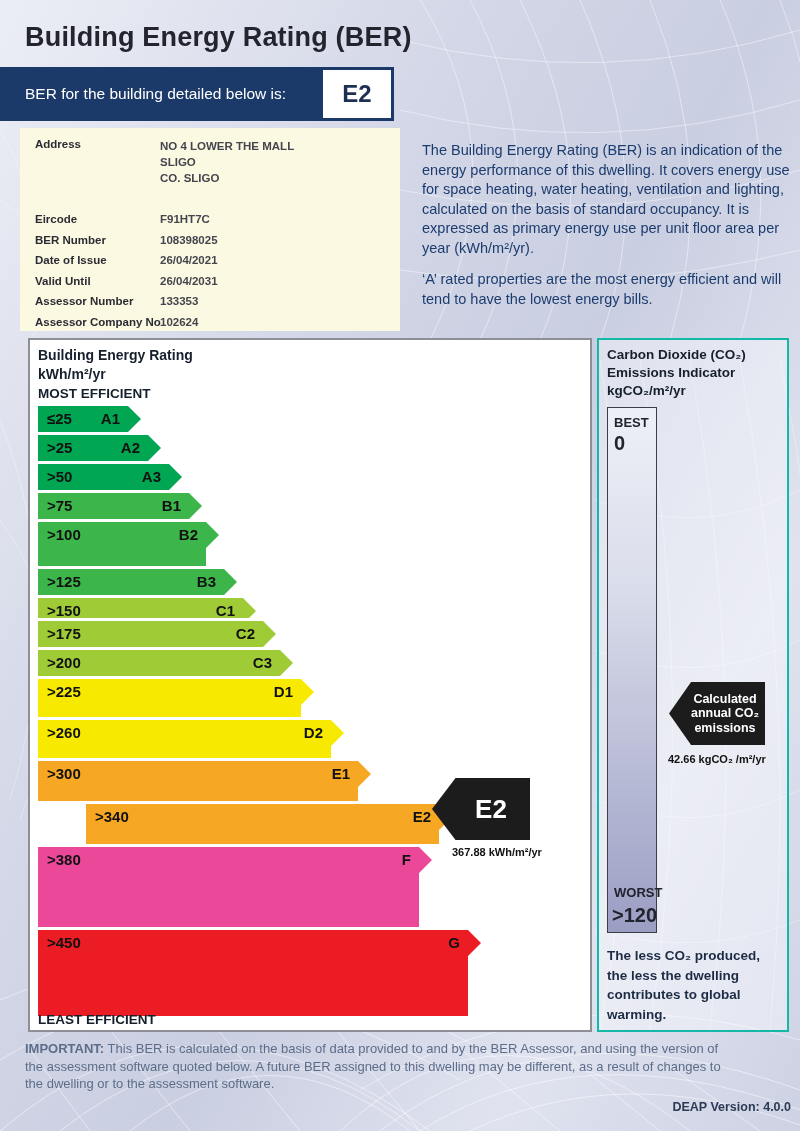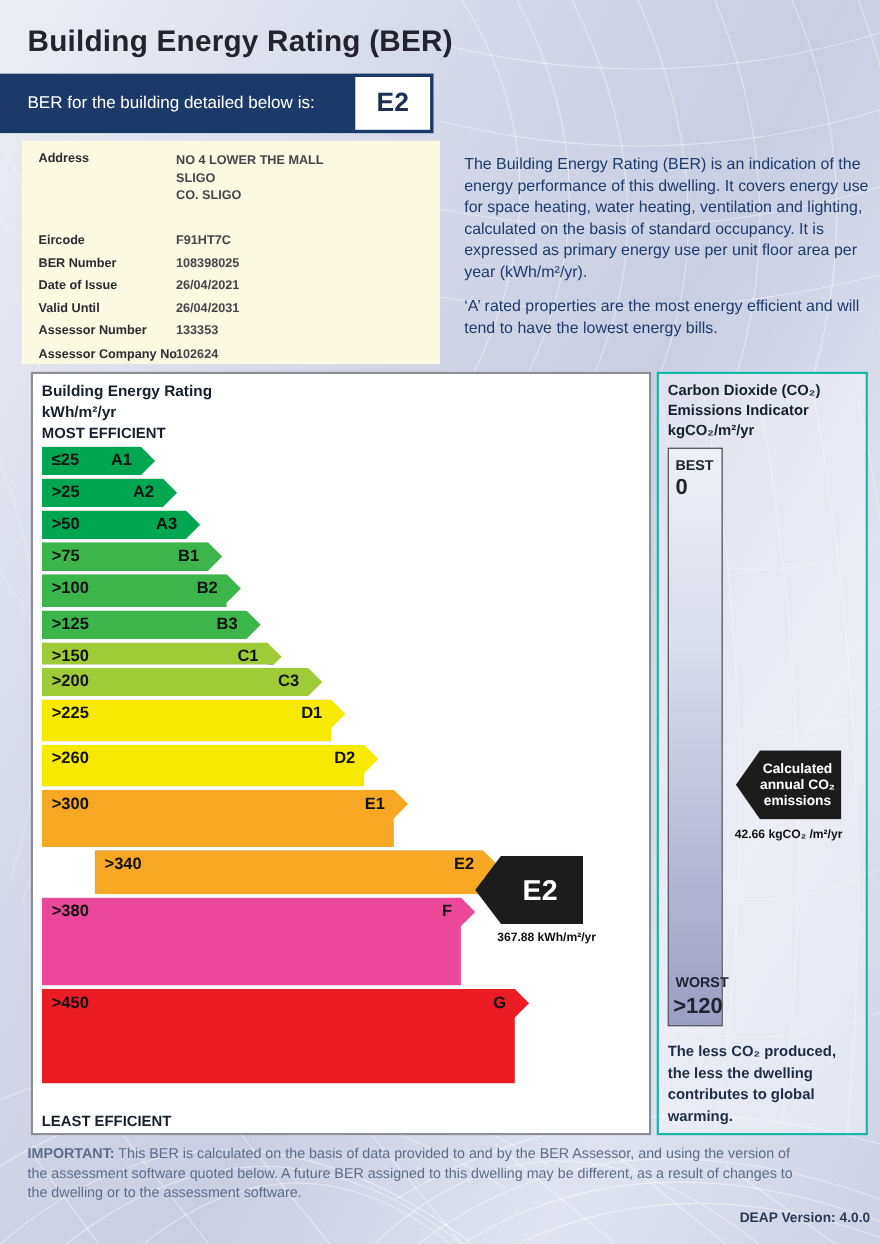--- a/index.html
+++ b/index.html
@@ -162,52 +162,56 @@
       <div class="band" style="background: rgb(0, 166, 81); width: 144px; height: 26px;">
         <span class="band-val">&gt;50</span>
         <span class="band-grade">A3</span>
       </div>
 
       <div class="band" style="background: rgb(60, 182, 74); width: 164px; height: 26px;">
         <span class="band-val">&gt;75</span>
         <span class="band-grade">B1</span>
       </div>
 
-      <div class="band" style="background: rgb(60, 182, 74); width: 181px; height: 30px; padding-left: 14px;">
+      <div class="band" style="background: rgb(60, 182, 74); width: 181px; height: 44px; padding-left: 14px;">
         <span class="band-val">&gt;100</span>
         <span class="band-grade">B2</span>
       </div>
 
       <div class="band" style="background: rgb(60, 182, 74); width: 199px; height: 26px;">
         <span class="band-val">&gt;125</span>
         <span class="band-grade">B3</span>
       </div>
 
       <div class="band" style="background: rgb(159, 203, 55); width: 218px; height: 20px;">
         <span class="band-val">&gt;150</span>
         <span class="band-grade">C1</span>
       </div>
 
+      <div class="band" style="background: rgb(159, 203, 55); width: 238px; height: 26px;">
+        <span class="band-val">&gt;175</span>
+        <span class="band-grade">C2</span>
+      </div>
 
       <div class="band" style="background: rgb(159, 203, 55); width: 255px; height: 26px;">
         <span class="band-val">&gt;200</span>
         <span class="band-grade">C3</span>
       </div>
 
       <div class="band" style="background: rgb(247, 234, 0); width: 276px; height: 38px;">
         <span class="band-val">&gt;225</span>
         <span class="band-grade">D1</span>
       </div>
 
       <div class="band" style="background: rgb(247, 234, 0); width: 306px; height: 38px;">
         <span class="band-val">&gt;260</span>
         <span class="band-grade">D2</span>
       </div>
 
-      <div class="band" style="background: rgb(246, 167, 35); width: 333px; height: 52px;">
+      <div class="band" style="background: rgb(246, 167, 35); width: 333px; height: 40px;">
         <span class="band-val">&gt;300</span>
         <span class="band-grade">E1</span>
       </div>
 
       <div class="band" style="background: rgb(246, 167, 35); width: 366px; height: 40px; margin-left: 48px;">
         <span class="band-val">&gt;340</span>
         <span class="band-grade">E2</span>
       </div>
 
       <div class="band" style="background: #ec4899; width: 394px; height: 80px;">

